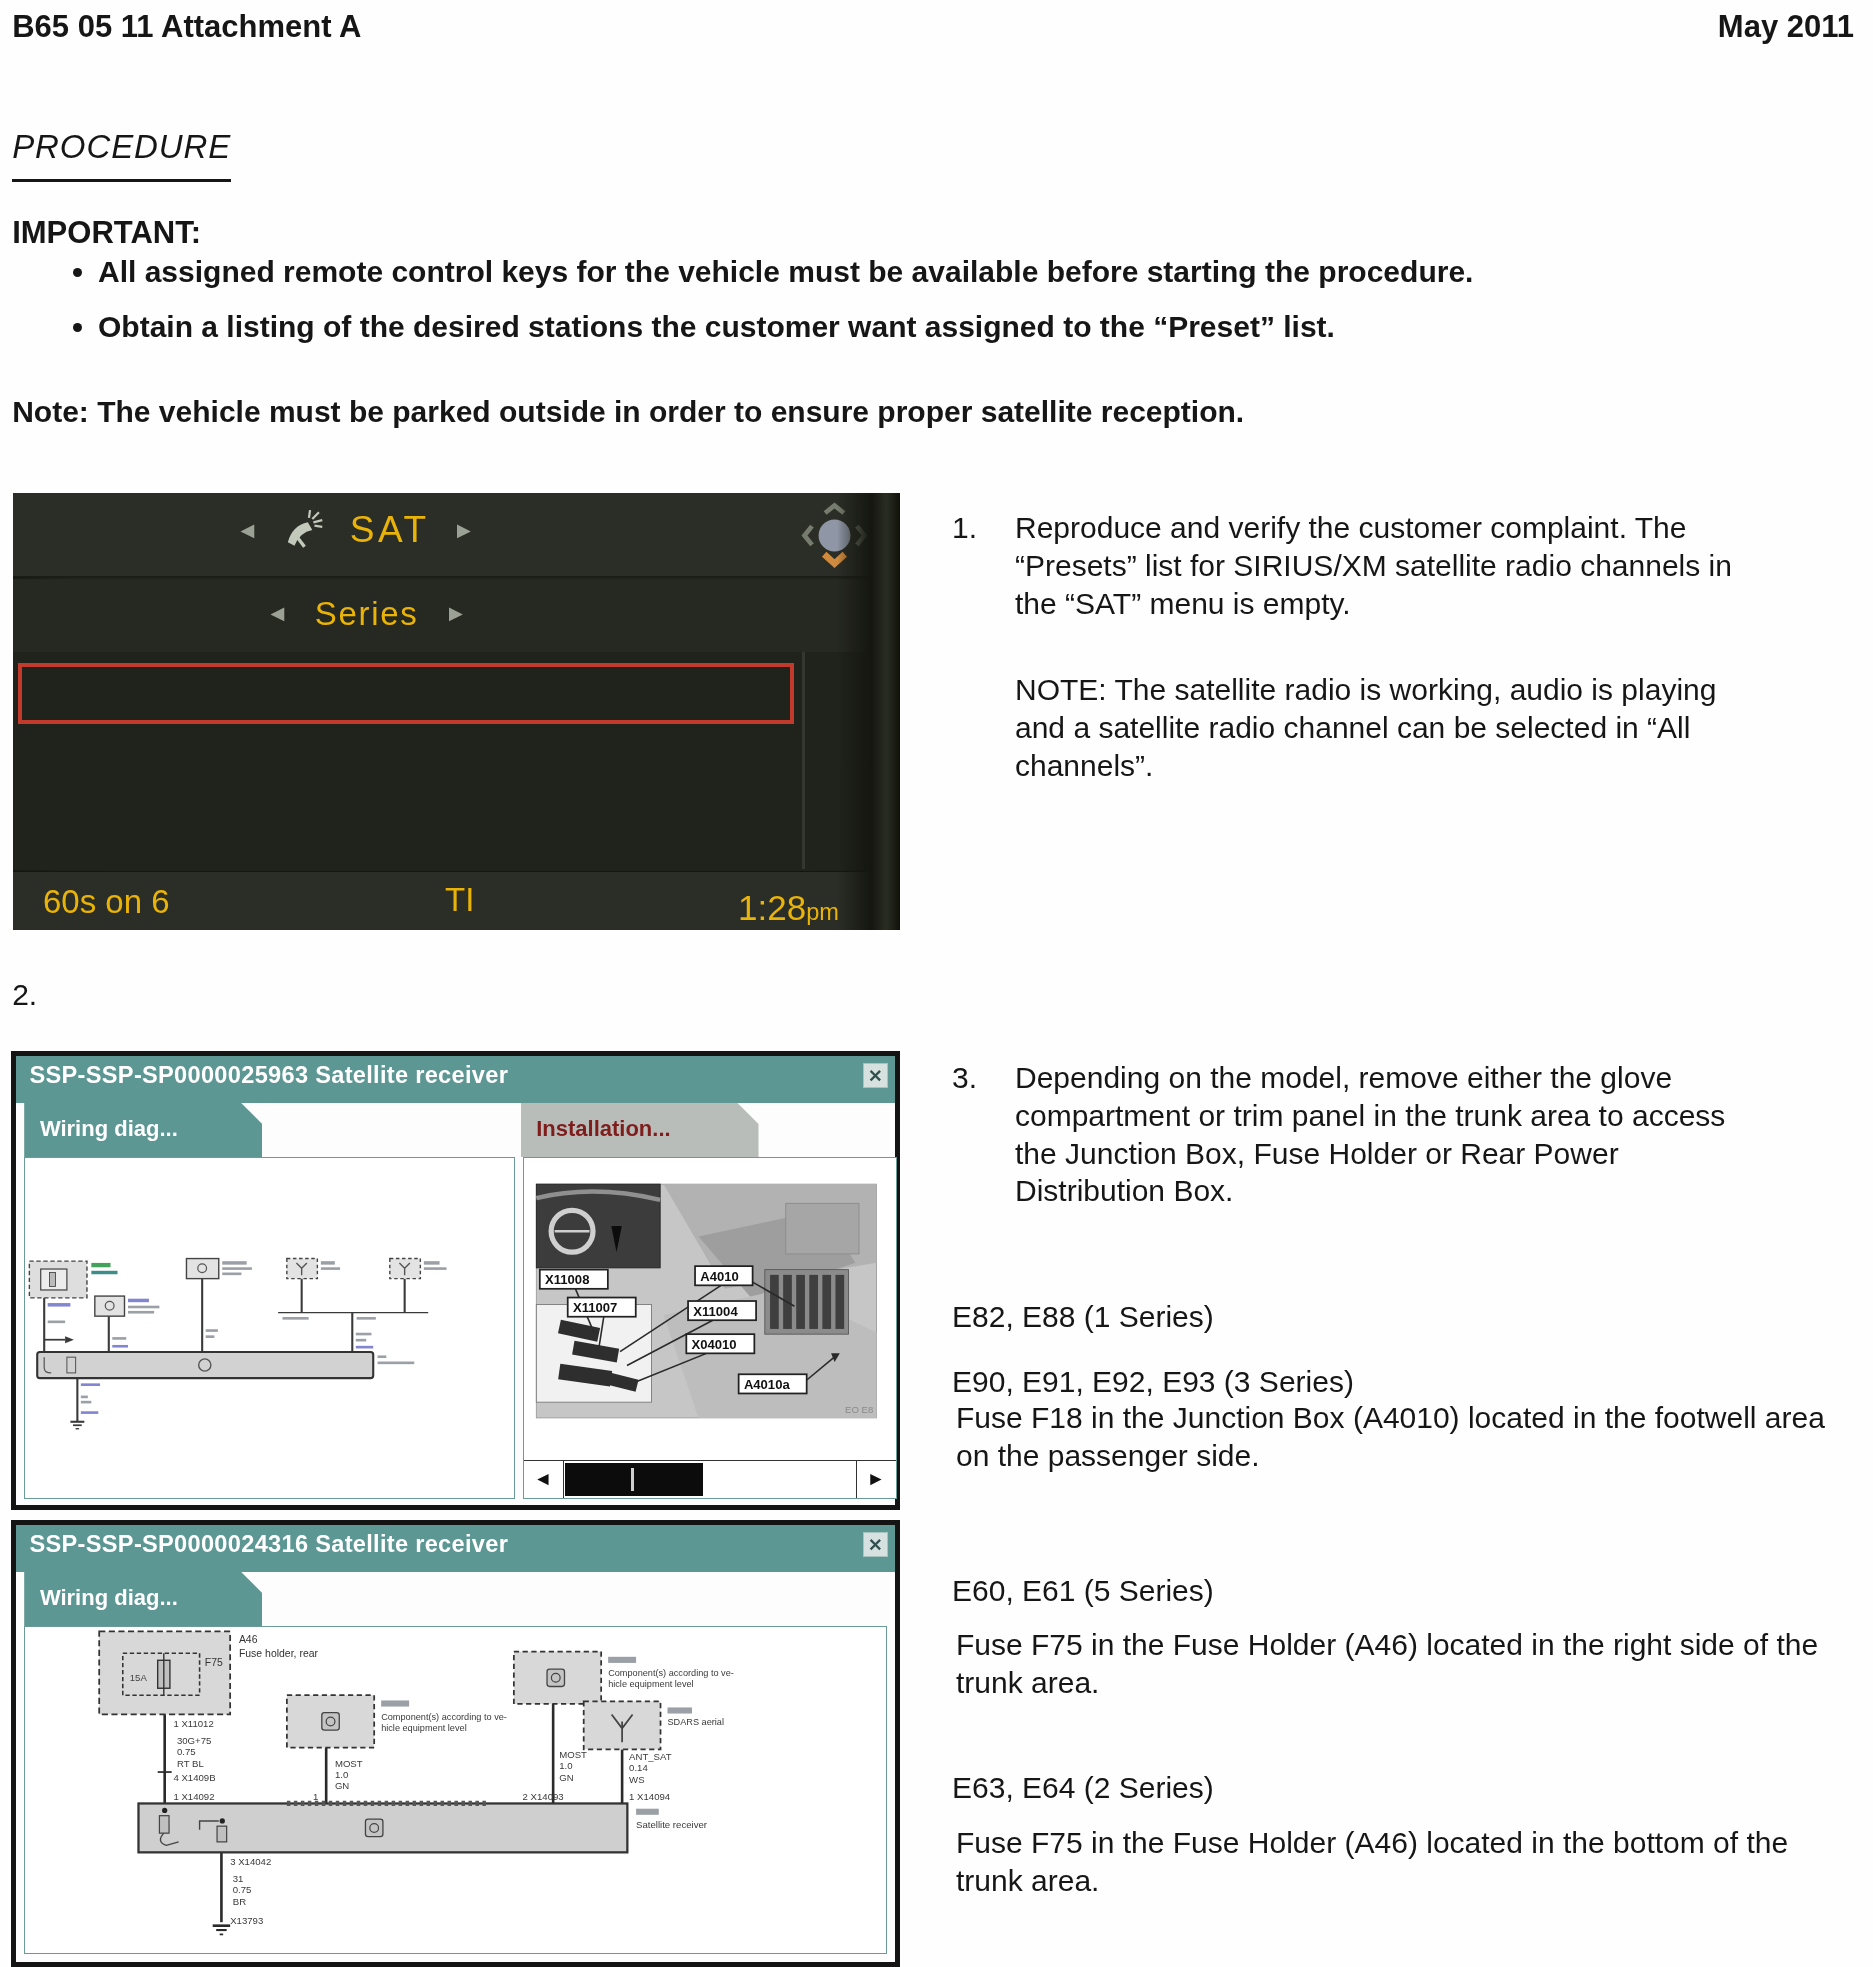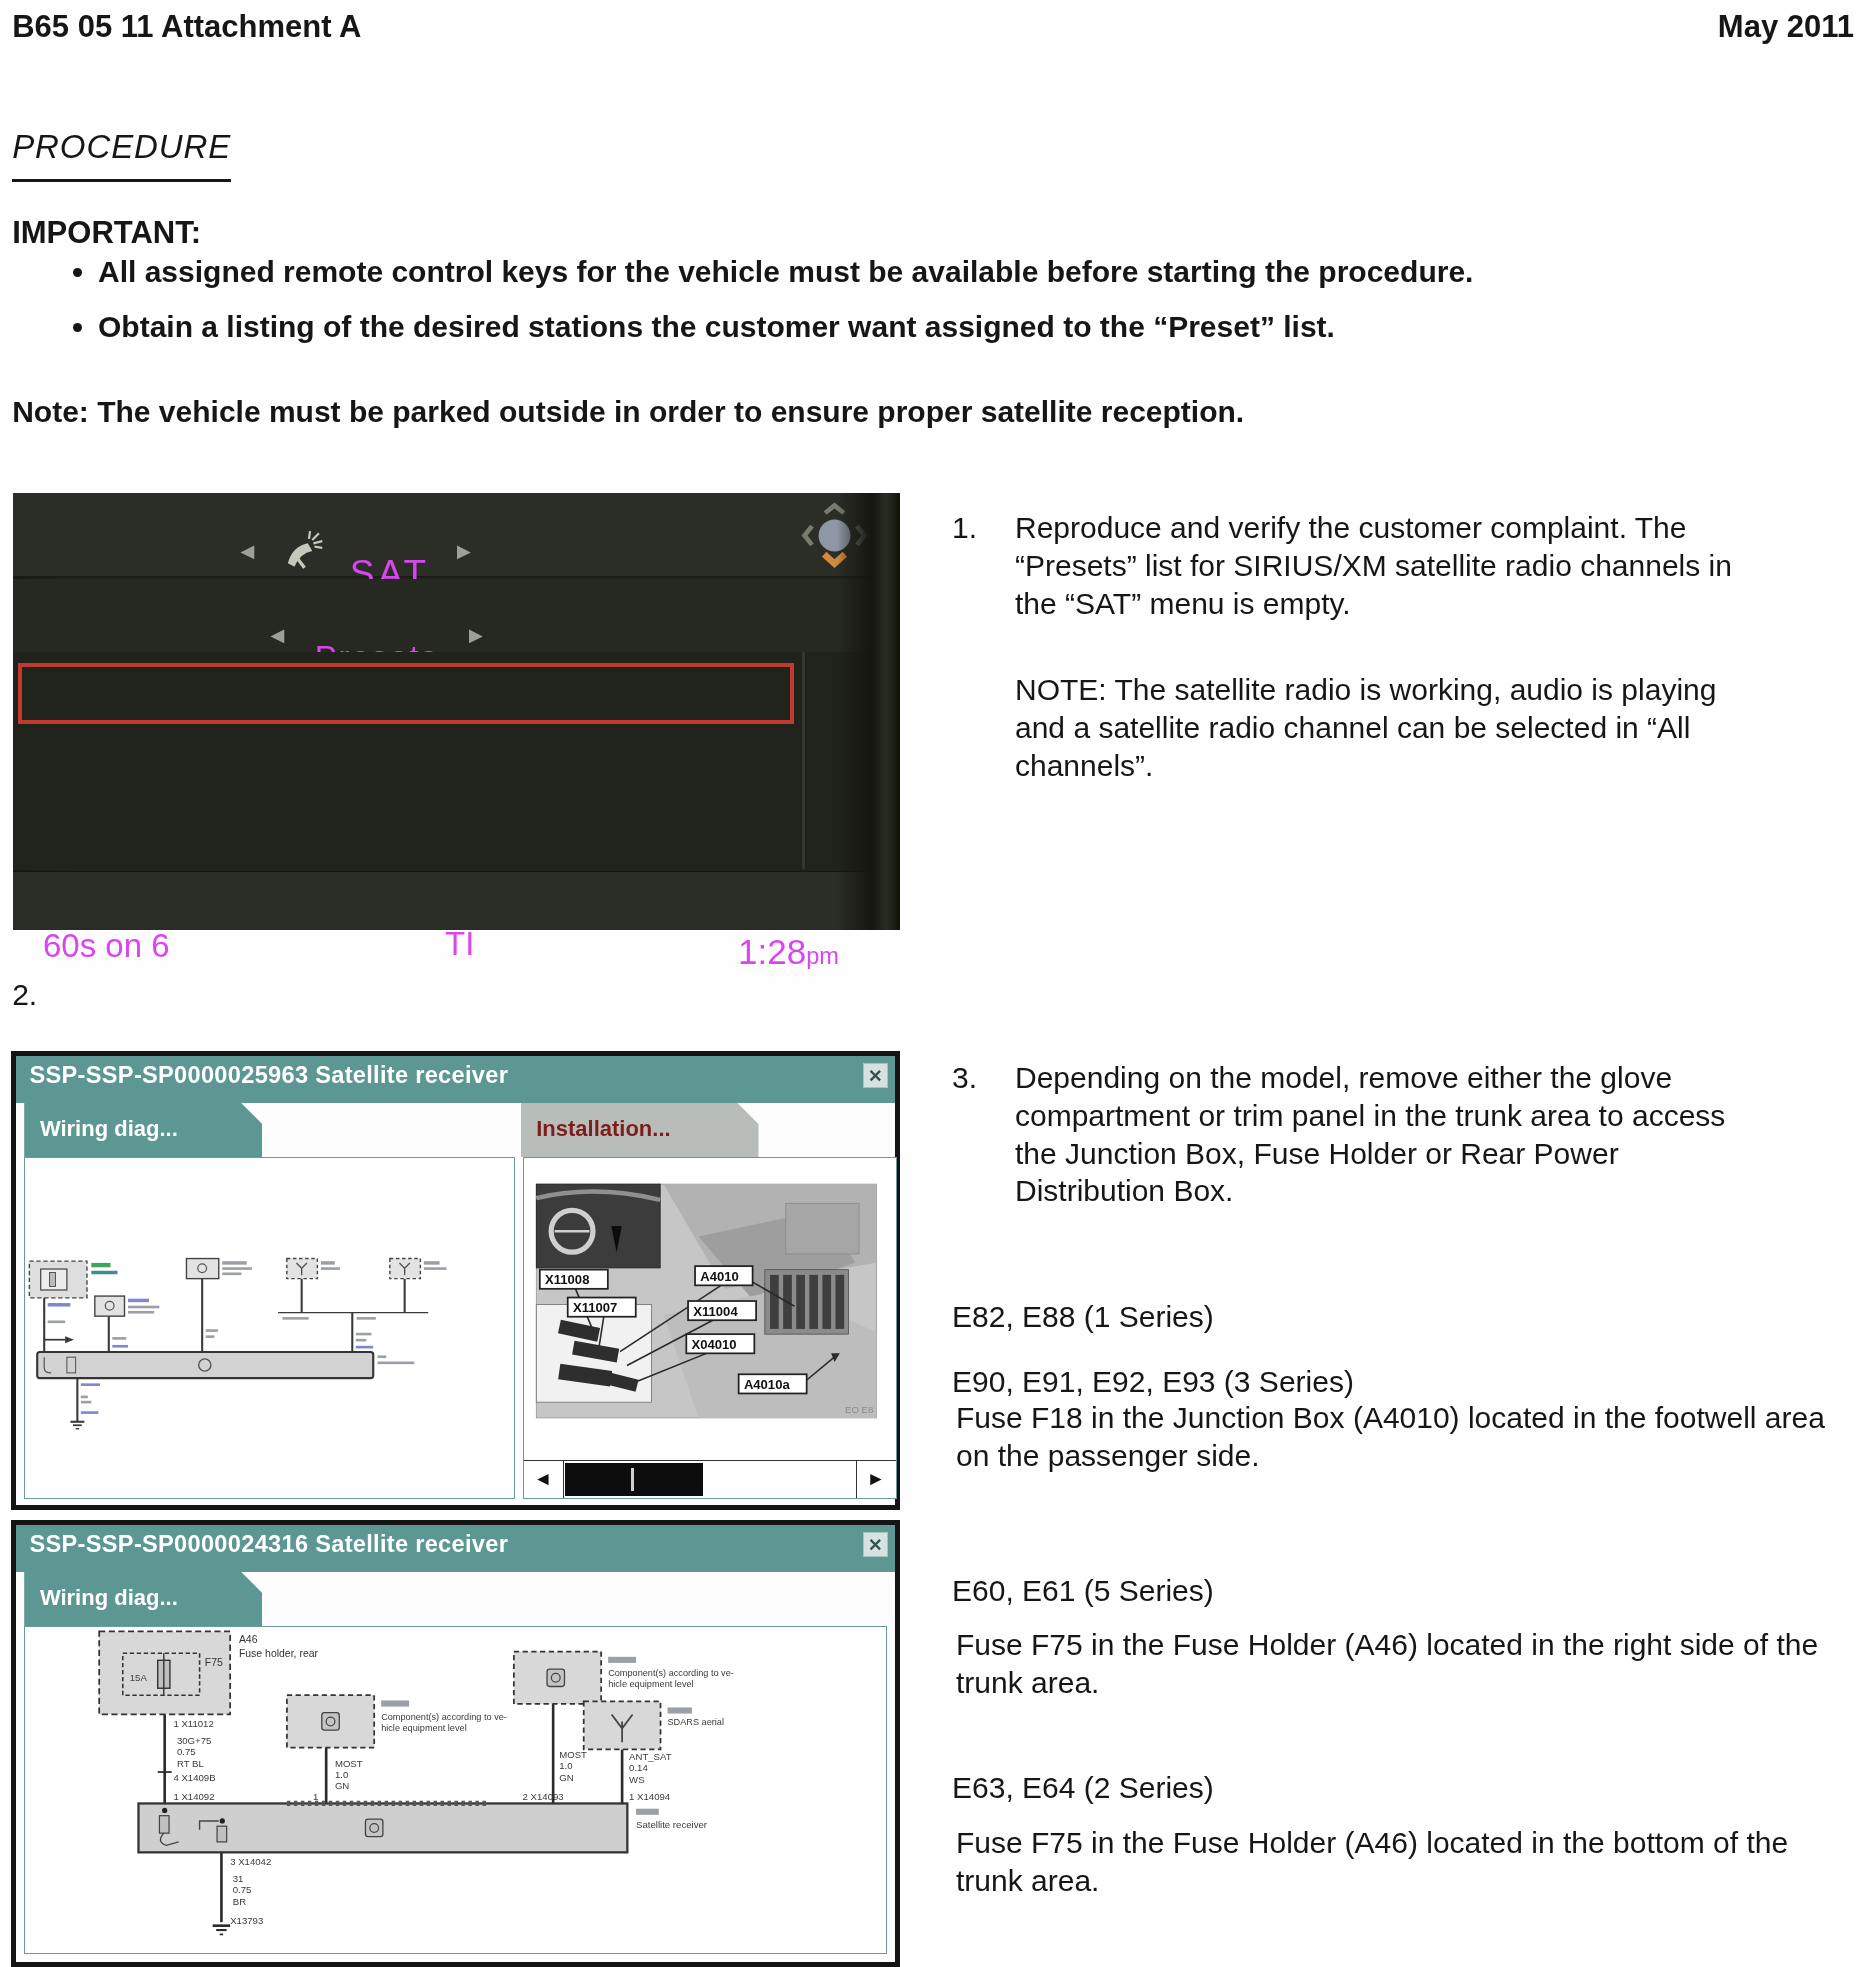--- a/index.html
+++ b/index.html
@@ -17,21 +17,21 @@
   .step{display:flex;font-size:30px;line-height:1.26;}
   .step .n{width:63px;flex:0 0 63px;}
   .para{font-size:30px;line-height:1.26;}
   
   #radio{left:13px;top:493px;width:887px;height:437px;background:#20231c;
          box-shadow:inset 0 0 79px rgba(0,0,0,.55);}
   #radio .band-top{position:absolute;left:0;top:0;right:0;height:84px;background:#2b2e27;border-bottom:1.7px solid #191b15;}
   #radio .band-sub{position:absolute;left:0;top:86px;right:0;height:73px;background:#262921;}
   #radio .list{position:absolute;left:0;top:159px;right:0;height:218px;background:#20231c;}
   #radio .band-bot{position:absolute;left:0;bottom:0;right:0;height:59px;background:#2b2e27;border-top:1.7px solid #15170f;}
-  .rtxt{color:#d946ef;margin-top:44px;}
+  .rtxt{color:#eab308;}
   .rarrow{color:#9ba295;font-size:23px;}
   #sat-row{position:absolute;left:223px;top:15.7px;display:flex;align-items:center;gap:23px;}
   #sat-row .sat{font-size:37px;letter-spacing:3.5px;}
   #presets-row{position:absolute;left:253px;top:15.7px;display:flex;align-items:center;gap:26px;}
   #presets-row .pre{font-size:33px;letter-spacing:1.7px;}
   #redbox{position:absolute;left:5.2px;top:10.5px;width:776px;height:61px;border:4.4px solid #c13a2b;}
   #vline{position:absolute;left:789px;top:0;width:2.6px;height:217px;background:#34372f;}
   #bezel{position:absolute;right:0;top:0;bottom:0;width:63px;
          background:linear-gradient(90deg, rgba(10,12,8,0) 0%, #14160f 55%, #2a2d24 78%, #101208 100%);}
   #status-left{position:absolute;left:30px;top:10.5px;font-size:33px;}
@@ -104,21 +104,21 @@
           <polyline points="16,30 8,40 16,50" fill="none" stroke="#767d6e" stroke-width="5"></polyline>
           <polyline points="64,30 72,40 64,50" fill="none" stroke="#767d6e" stroke-width="5"></polyline>
           <circle cx="40" cy="40" r="17" fill="#9aa2b4" opacity="0.9"></circle>
           <polyline points="29,60 40,70 51,60" fill="none" stroke="#d08a3e" stroke-width="7"></polyline>
         </svg>
       </span>
     </div>
     <div class="band-sub">
       <div id="presets-row">
         <span class="rarrow">◄</span>
-        <span class="rtxt pre">Presets</span>
+        <span class="rtxt pre">Series</span>
         <span class="rarrow">►</span>
       </div>
     </div>
     <div class="list">
       <div id="redbox"></div>
       <div id="vline"></div>
     </div>
     <div class="band-bot">
       <span id="status-left" class="rtxt">60s on 6</span>
       <span id="status-center" class="rtxt">TI</span>

